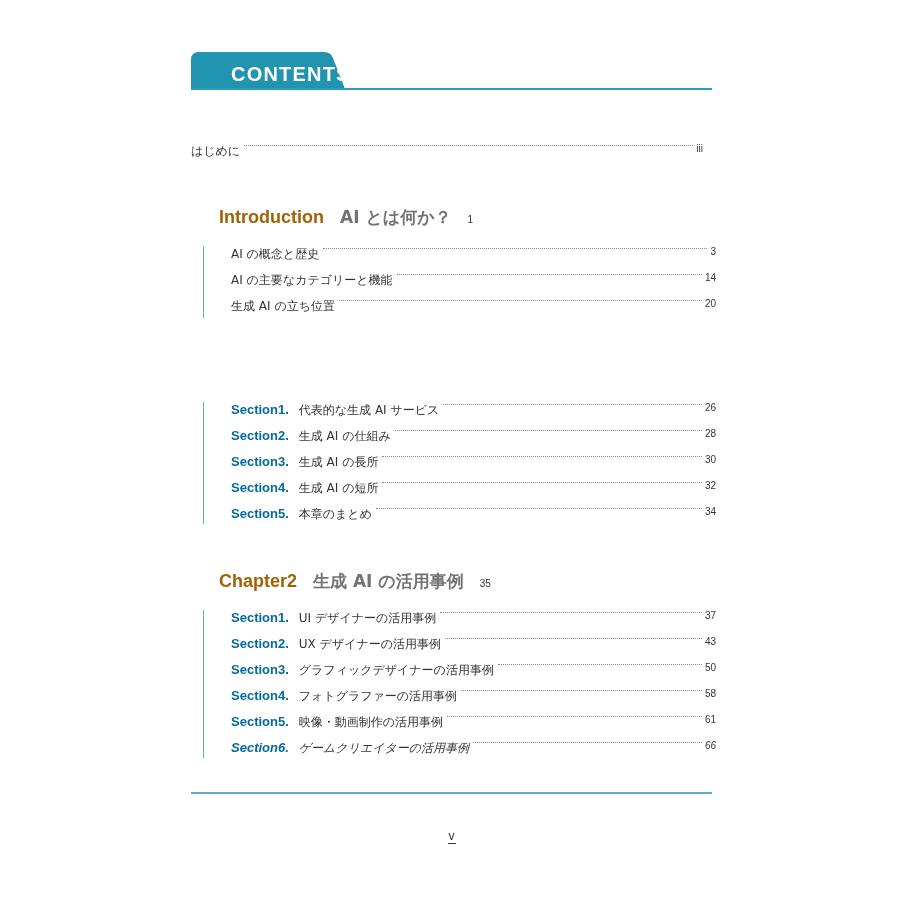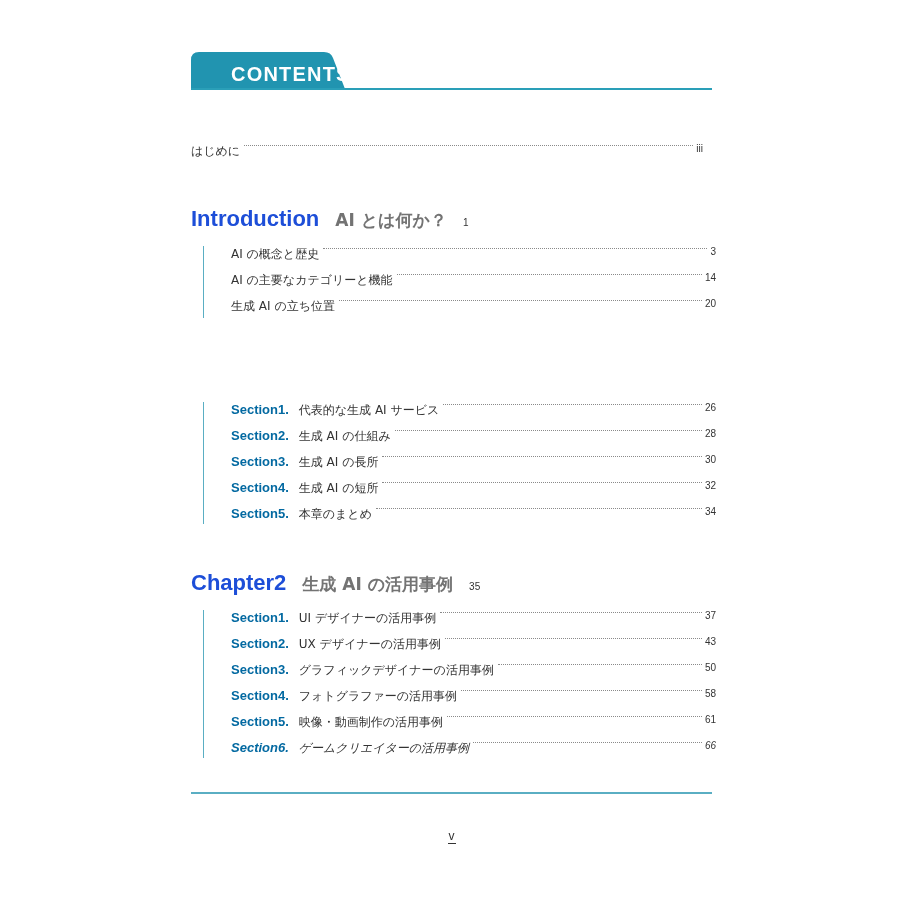--- a/index.html
+++ b/index.html
@@ -100,22 +100,23 @@
     .chapter-heading {
       position: absolute;
       left: 0;
       display: flex;
       align-items: baseline;
       white-space: nowrap;
     }
     .chapter-heading .ch-label {
       font-family: "Liberation Sans", sans-serif;
       font-weight: bold;
-      font-size: 22px;
-      color: #1d4ed8;
+      font-size: 18px;
+      color: #a16207;
+      margin-left: 28px;
     }
     .chapter-heading .ch-title {
       font-weight: bold;
       font-size: 17px;
       color: #737373;
       margin-left: 16px;
     }
     .chapter-heading .ch-page {
       font-family: "Liberation Sans", sans-serif;
       font-size: 10px;

